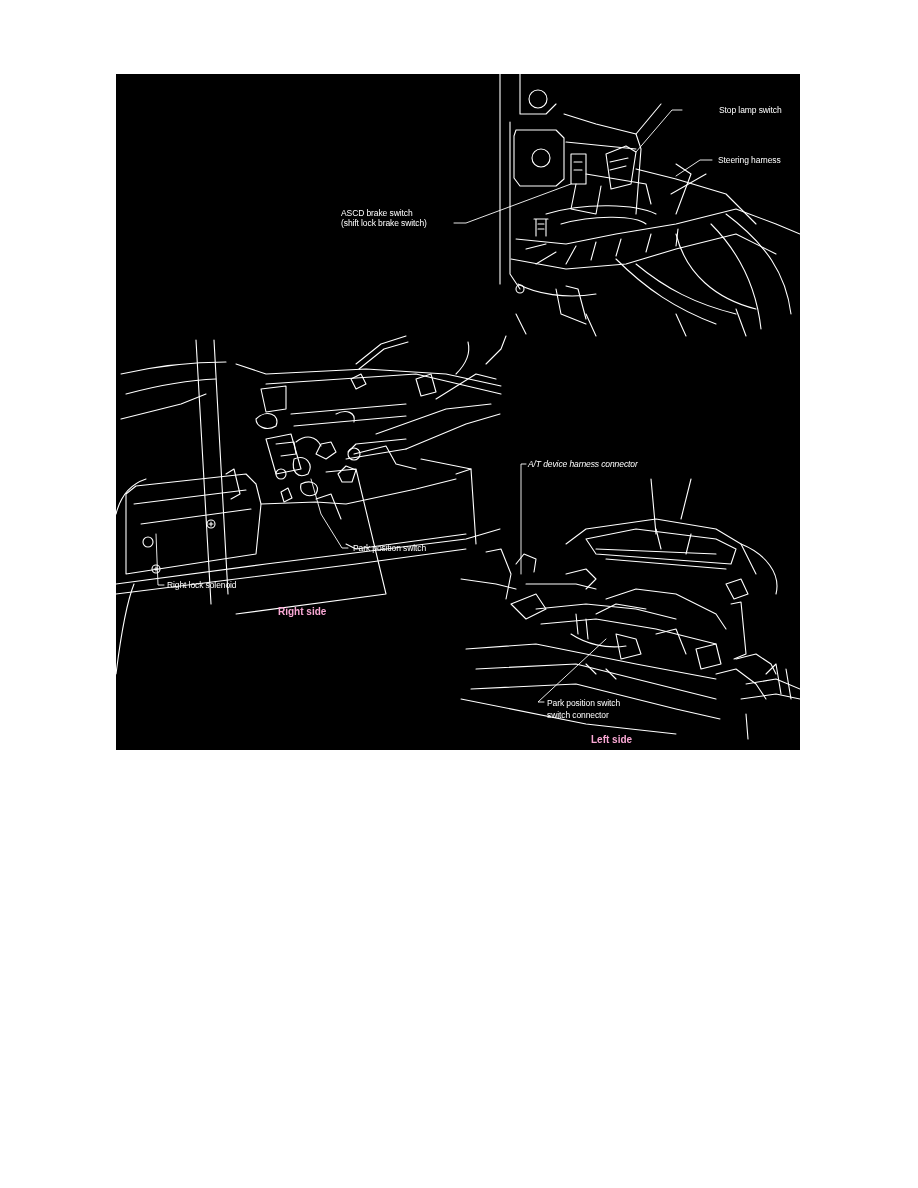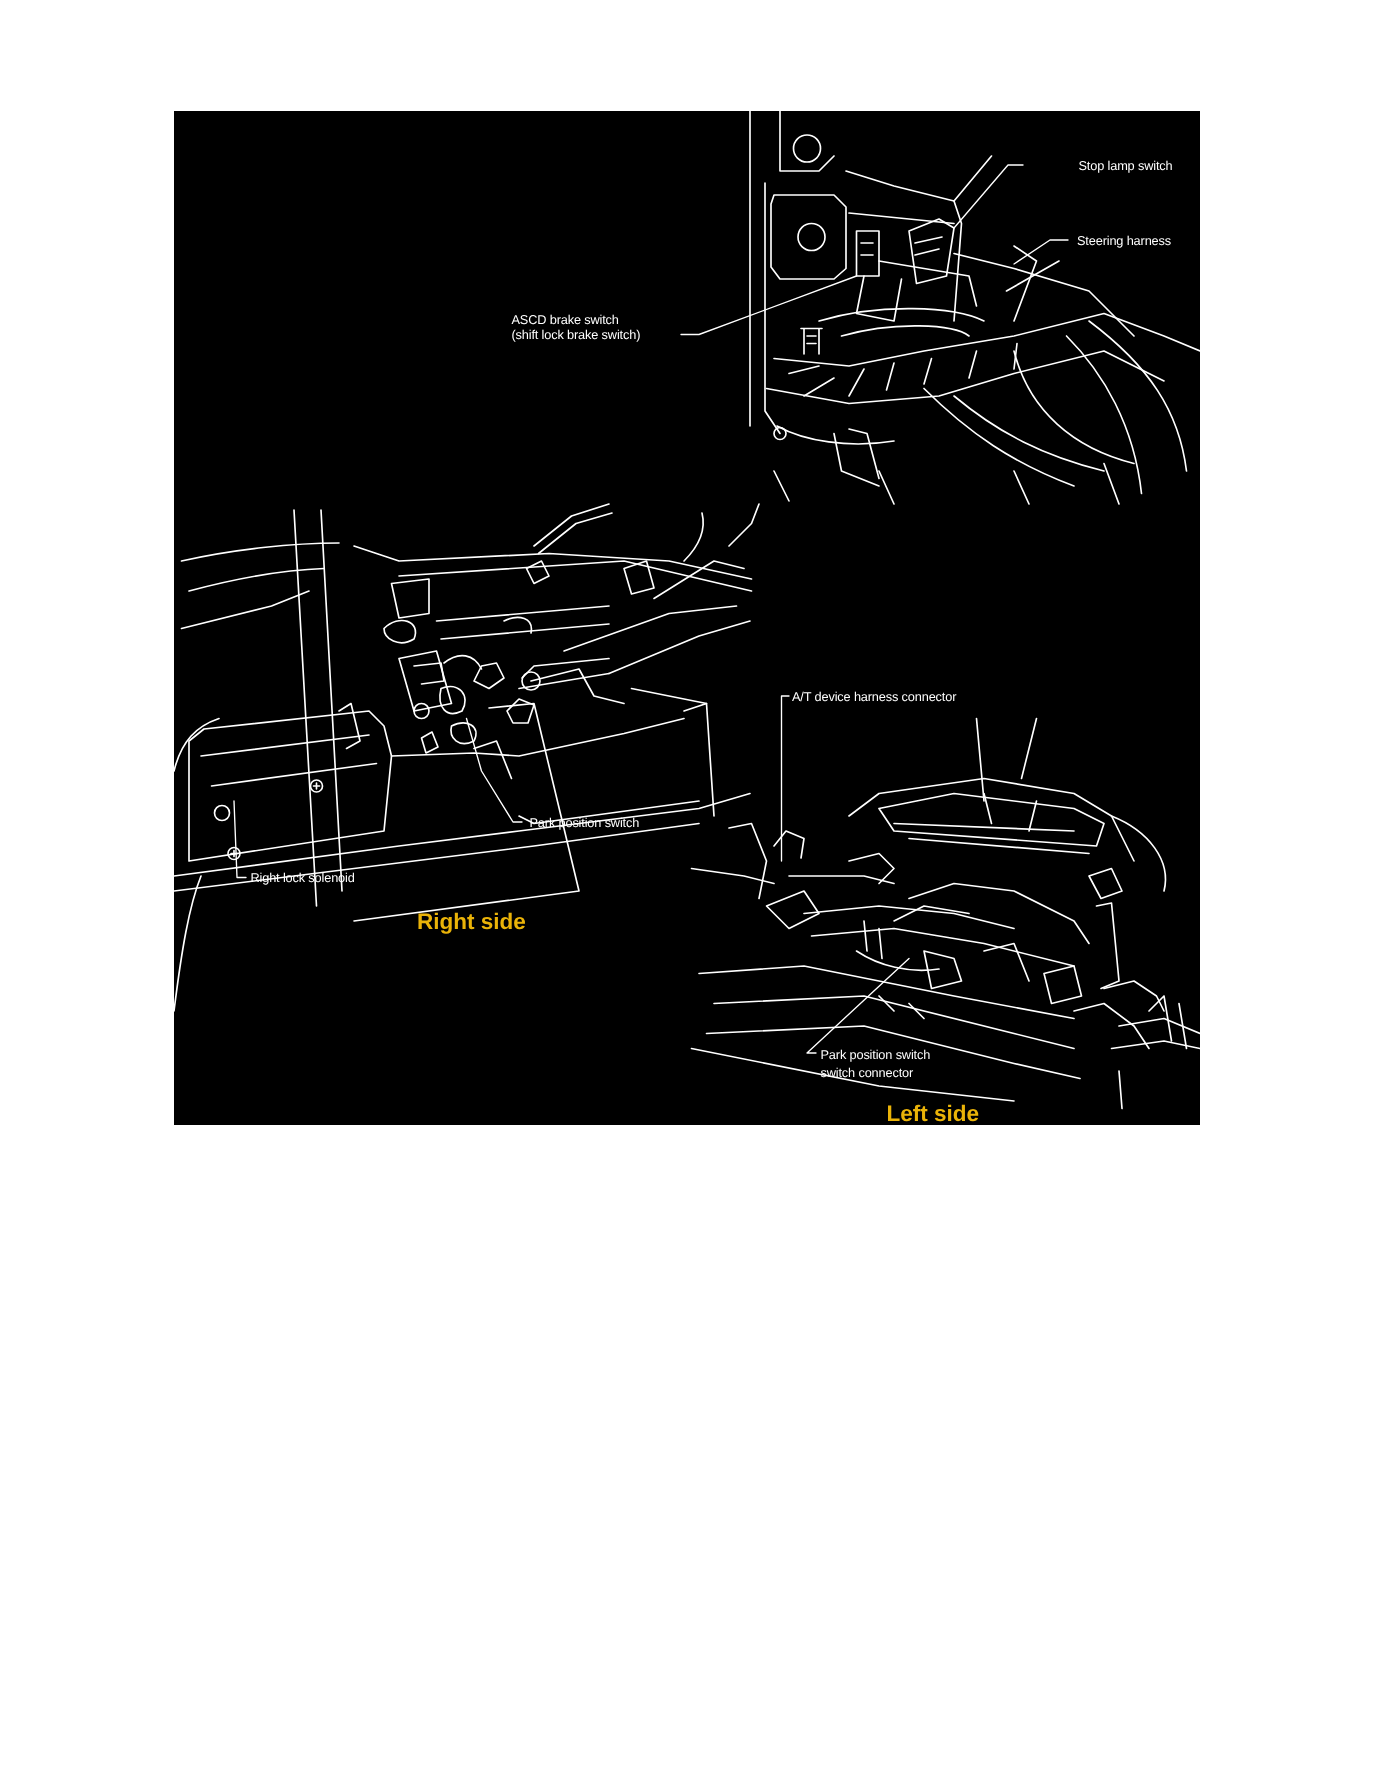--- a/index.html
+++ b/index.html
@@ -1,20 +1,20 @@
 <!DOCTYPE html>
 <html><head>
 <meta charset="utf-8">
 <style>
   html, body { margin:0; padding:0; background:#ffffff; }
   body { width:918px; height:1188px; position:relative; overflow:hidden; font-family:"Liberation Sans", sans-serif; }
   .panel { position:absolute; left:116px; top:74px; width:684px; height:676px; background:#000000; overflow:hidden; }
   .panel svg { position:absolute; left:0; top:0; }
   .lbl { position:absolute; color:#ffffff; font-size:8.5px; line-height:10px; white-space:nowrap; letter-spacing:-0.1px; }
-  .cap { position:absolute; color:#eab308; font-size:15px; font-weight:bold; white-space:nowrap; }
+  .cap { position:absolute; color:#f9a8d4; font-size:10px; font-weight:bold; white-space:nowrap; }
 </style>
 </head>
 <body>
 
 <div class="panel">
   <svg width="684" height="676" viewBox="0 0 684 676" fill="none" stroke="#ffffff" stroke-width="1.1" stroke-linecap="round" stroke-linejoin="round">
 
     <g>
       <path d="M384 0 L384 210"></path>
       <path d="M394 48 L394 200 L404 215"></path>
@@ -161,17 +161,17 @@
 
   <div class="lbl" style="left:570px; top:31px;margin-left:33px;">Stop lamp switch</div>
   <div class="lbl" style="left:602px; top:81px;">Steering harness</div>
   <div class="lbl" style="left:225px; top:134px;">ASCD brake switch</div>
   <div class="lbl" style="left:225px; top:144px;">(shift lock brake switch)</div>
 
   <div class="lbl" style="left:237px; top:469px;">Park position switch</div>
   <div class="lbl" style="left:51px; top:506px;">Right lock solenoid</div>
   <div class="cap" style="left:162px; top:532px;">Right side</div>
 
-  <div class="lbl" style="left:412px; top:385px;">A/T device harness connector</div>
+  <div class="lbl" style="left:412px; top:385px;font-style:italic;">A/T device harness connector</div>
   <div class="lbl" style="left:431px; top:624px;">Park position switch</div>
   <div class="lbl" style="left:431px; top:636px;">switch connector</div>
   <div class="cap" style="left:475px; top:660px;text-align:center;">Left side</div>
 </div>
 
 </body></html>

